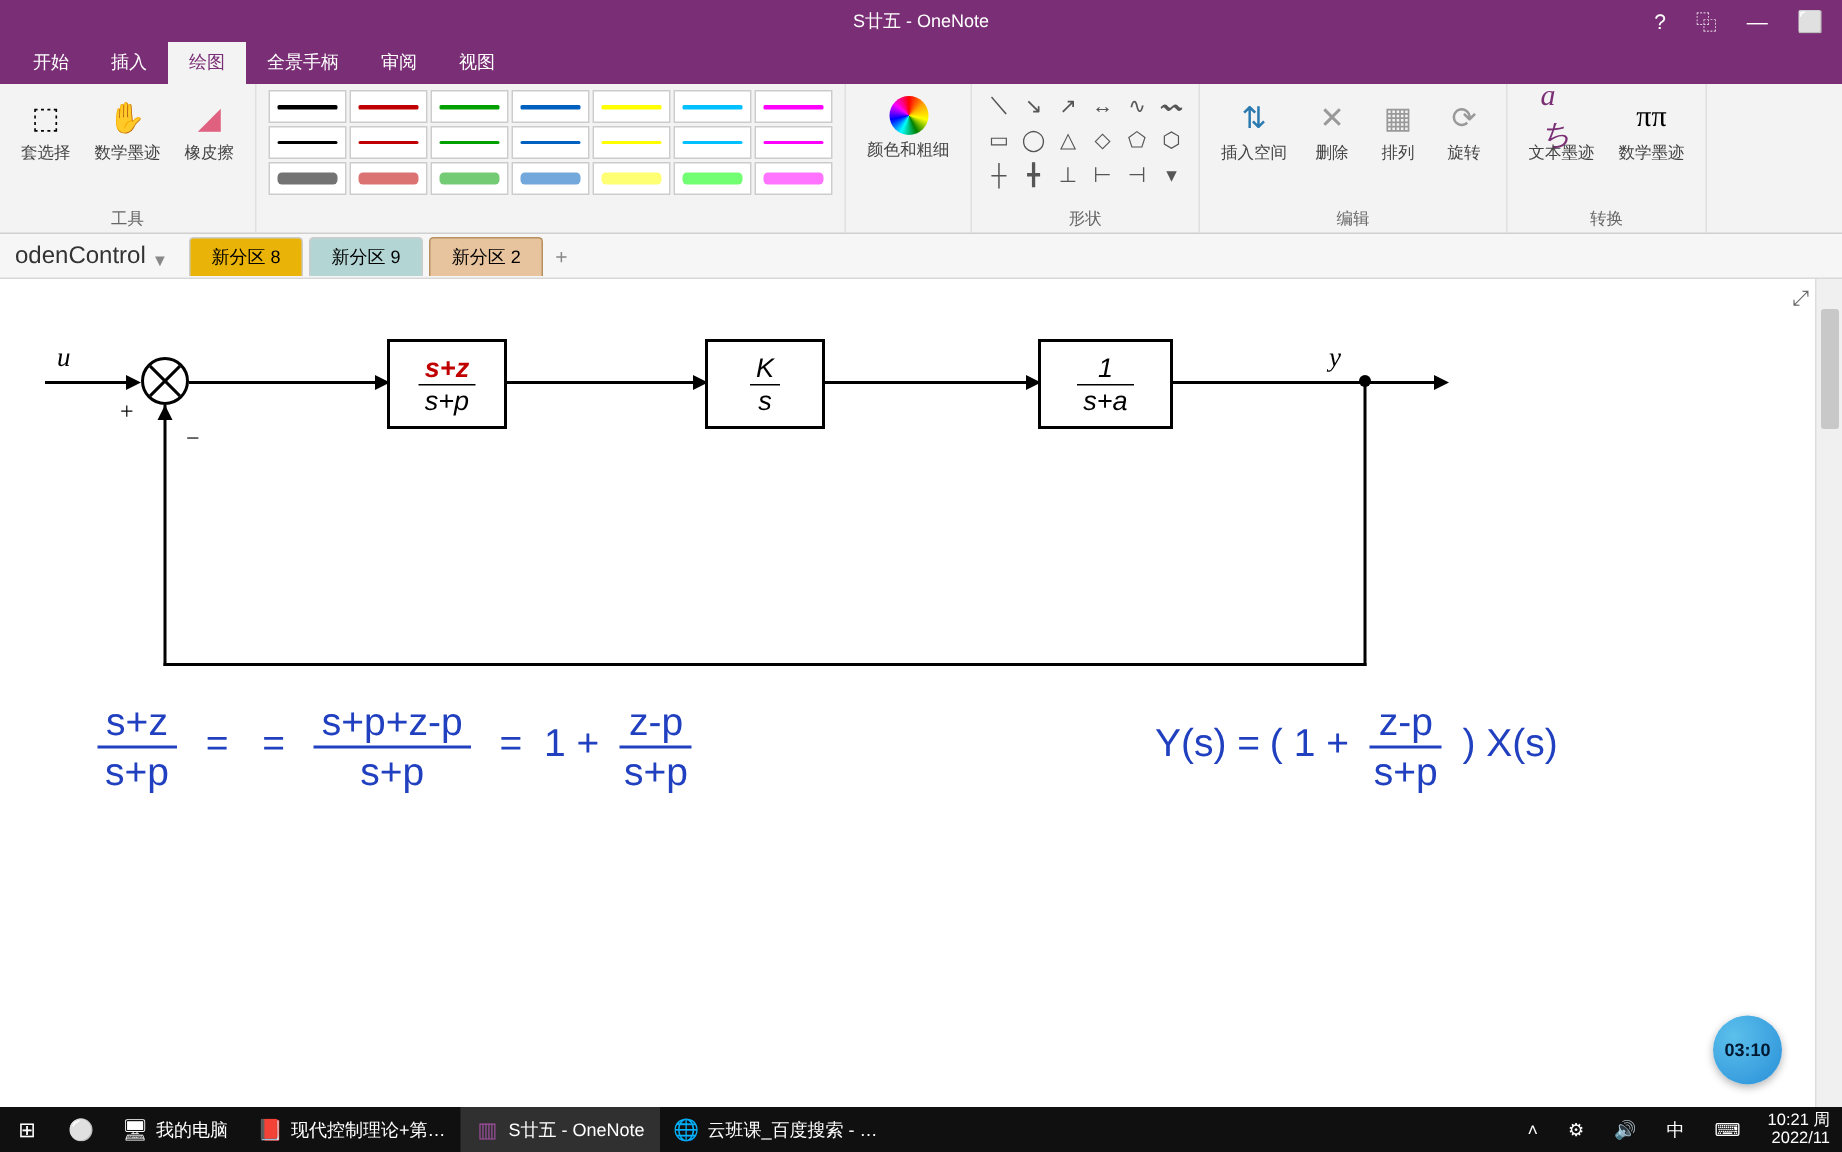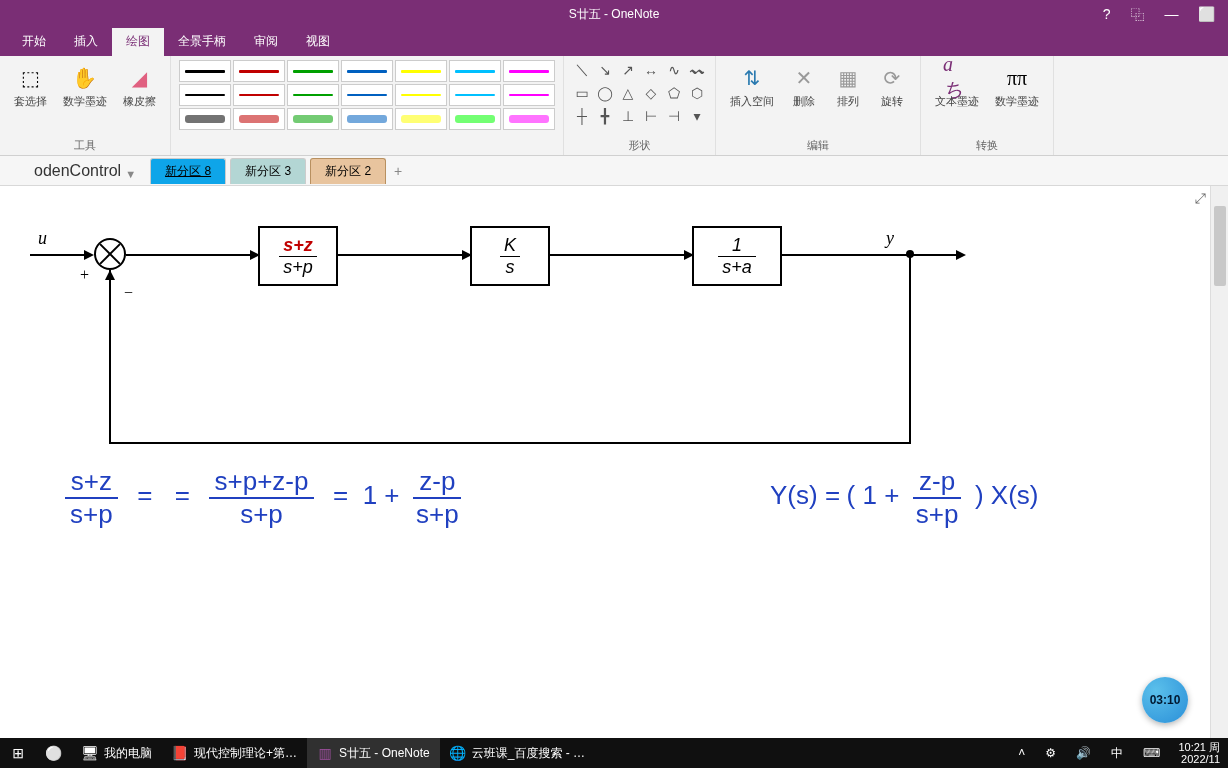--- a/index.html
+++ b/index.html
@@ -29,23 +29,23 @@
 .pen-gallery { display: grid; grid-template-columns: repeat(7, 52px); grid-template-rows: repeat(3, 22px); gap: 2px; }
 .pen-swatch { border: 1px solid #ccc; background: #fff; display: flex; align-items: center; justify-content: center; cursor: pointer; }
 .pen-line { width: 40px; height: 2px; border-radius: 1px; }
 
 
 .shapes-gallery { display: grid; grid-template-columns: repeat(6, 20px); grid-template-rows: repeat(3, 20px); gap: 3px; }
 .shape-cell { border: none; display: flex; align-items: center; justify-content: center; font-size: 14px; color: #555; cursor: pointer; }
 
 
 .section-row { background: #f6f6f6; height: 30px; display: flex; align-items: center; border-bottom: 1px solid #d8d8d8; position: relative; }
-.nb-name { font-size: 16px; color: #333; padding: 0 10px; display: flex; align-items: flex-end; gap: 4px; margin-left: 24px; }
+.nb-name { font-size: 16px; color: #333; padding: 0 10px; display: flex; align-items: flex-end; gap: 4px; }
 .sec-tab { font-size: 12px; padding: 4px 14px; border: 1px solid #ccc; border-bottom: none; margin-left: 4px; border-radius: 3px 3px 0 0; cursor: pointer; }
-.sec-tab.purple { background: #0ea5e9; text-decoration: underline; }
+.sec-tab.purple { background: #eab308; }
 .sec-tab.teal { background: #B3D6D4; }
 .sec-tab.orange { background: #E8C49E; border-color:#b89060; }
 .sec-add { margin-left: 8px; color: #888; font-size: 14px; cursor: pointer; }
 .search-box { position: absolute; right: 10px; width: 180px; height: 22px; border: 1px solid #ccc; background: #fff; font-size: 12px; padding: 0 6px; color: #888; display:flex; align-items:center; }
 
 
 .canvas-wrap { background: #fff; position: absolute; top: 186px; left: 0; right: 18px; bottom: 30px; overflow: hidden; }
 .scrollbar-v { position: absolute; top: 186px; right: 0; bottom: 30px; width: 18px; background: #f0f0f0; border-left: 1px solid #ddd; }
 .scrollbar-v .thumb { position:absolute; top: 20px; left:3px; width:12px; height:80px; background:#c8c8c8; border-radius:2px;}
 .expand-icon { position:absolute; top:4px; right:4px; font-size:14px; color:#666; cursor:pointer;}
@@ -188,20 +188,27 @@
         <div class="pen-swatch">
           <div class="pen-line" style="background: rgb(0, 255, 0); height: 8px; opacity: 0.55; border-radius: 3px;"></div>
         </div>
         <div class="pen-swatch">
           <div class="pen-line" style="background: rgb(255, 0, 255); height: 8px; opacity: 0.55; border-radius: 3px;"></div>
         </div>
       </div>
     <div class="label">&nbsp;</div>
   </div>
 
+  <div class="ribbon-group">
+    <div class="big-btn">
+      <div class="ic" style="background:conic-gradient(red,orange,yellow,green,cyan,blue,magenta,red);border-radius:50%;width:26px;height:26px;"></div>
+      <div class="lbl">颜色和粗细</div>
+    </div>
+    <div class="label">&nbsp;</div>
+  </div>
 
   <div class="ribbon-group">
     <div class="shapes-gallery">
       <div class="shape-cell">＼</div>
       <div class="shape-cell">↘</div>
       <div class="shape-cell">↗</div>
       <div class="shape-cell">↔</div>
       <div class="shape-cell">∿</div>
       <div class="shape-cell">〰</div>
       <div class="shape-cell">▭</div>
@@ -256,21 +263,21 @@
     <div class="label">转换</div>
   </div>
 </div>
 
 <div class="section-row">
   <div class="nb-name">
     <span>odenControl</span>
     <span style="font-size:11px;color:#888">▼</span>
   </div>
   <div class="sec-tab purple">新分区 8</div>
-  <div class="sec-tab teal">新分区 3</div>
+  <div class="sec-tab teal">新分区 9</div>
   <div class="sec-tab orange">新分区 2</div>
   <div class="sec-add">+</div>
 </div>
 
 <div class="canvas-wrap">
   <div class="expand-icon">⤢</div>
   <div class="diagram">
 
     <div class="lbl-txt" style="top:2px;left:8px">u</div>
     <div class="wire wire-h" style="top:28px;left:0;width:60px"></div>

